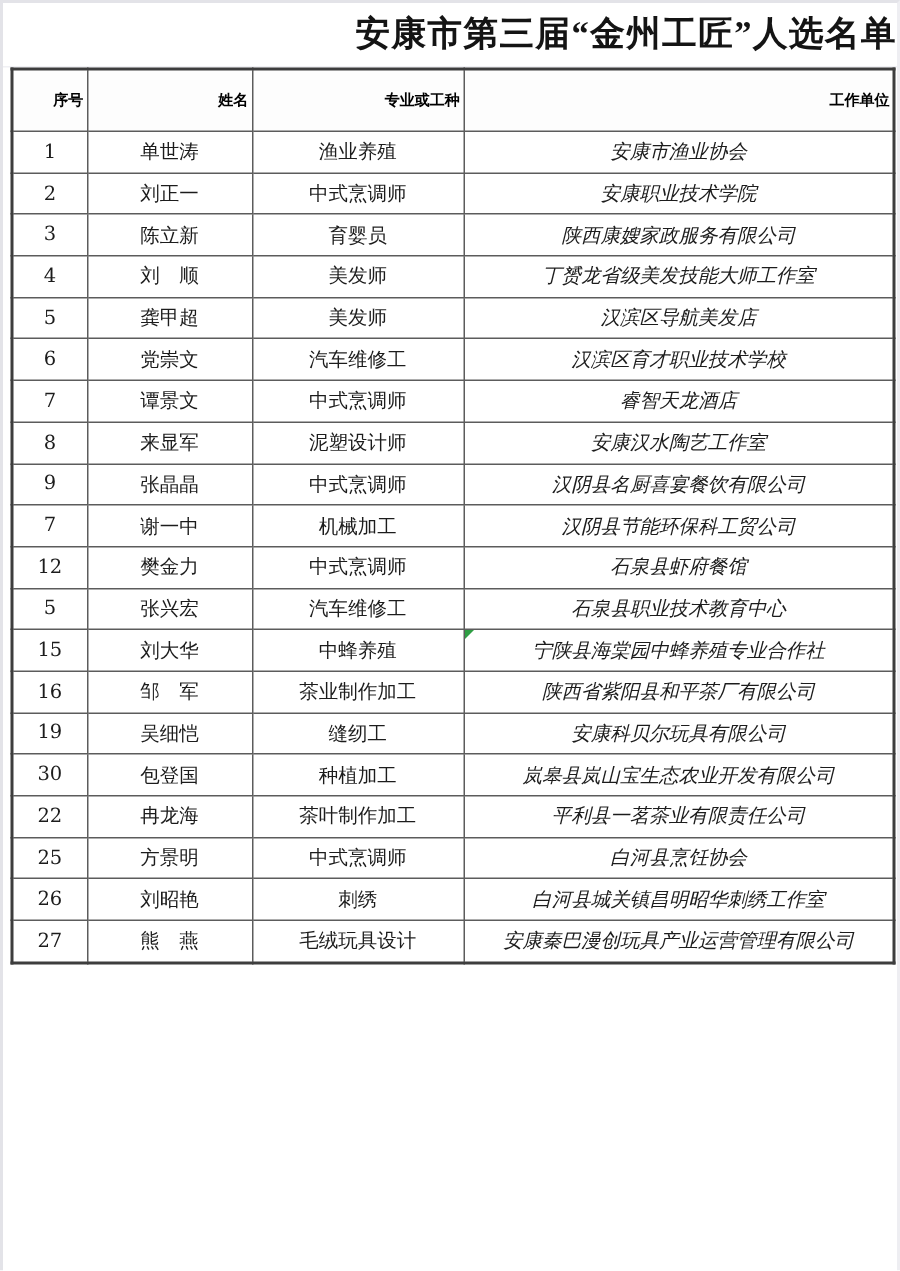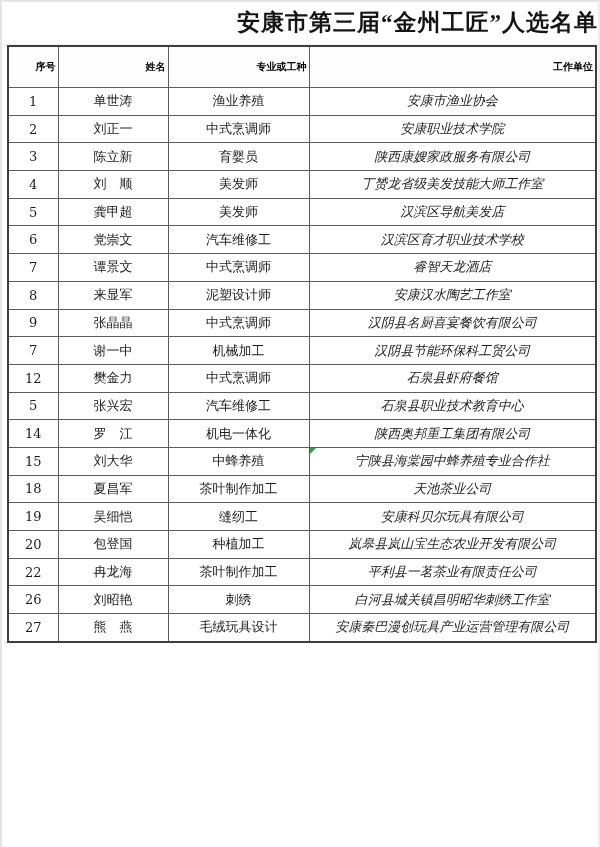--- a/index.html
+++ b/index.html
@@ -163,54 +163,54 @@
           <td class="cell-trade">中式烹调师</td>
           <td class="cell-unit">石泉县虾府餐馆</td>
         </tr>
         <tr>
           <td class="cell-no">5</td>
           <td class="cell-name">张兴宏</td>
           <td class="cell-trade">汽车维修工</td>
           <td class="cell-unit">石泉县职业技术教育中心</td>
         </tr>
         <tr>
-          <td class="cell-no">14</td>
-          <td class="cell-name">罗　江</td>
-          <td class="cell-trade">机电一体化</td>
-          <td class="cell-unit">陕西奥邦重工集团有限公司</td>
-        </tr>
-        <tr>
           <td class="cell-no">15</td>
           <td class="cell-name">刘大华</td>
           <td class="cell-trade">中蜂养殖</td>
           <td class="cell-unit">宁陕县海棠园中蜂养殖专业合作社<span class="green-tri"></span></td>
         </tr>
         <tr>
-          <td class="cell-no">18</td>
-          <td class="cell-name">夏昌军</td>
-          <td class="cell-trade">茶叶制作加工</td>
-          <td class="cell-unit">天池茶业公司</td>
+          <td class="cell-no">16</td>
+          <td class="cell-name">邹　军</td>
+          <td class="cell-trade">茶业制作加工</td>
+          <td class="cell-unit">陕西省紫阳县和平茶厂有限公司</td>
         </tr>
         <tr>
           <td class="cell-no">19</td>
           <td class="cell-name">吴细恺</td>
           <td class="cell-trade">缝纫工</td>
           <td class="cell-unit">安康科贝尔玩具有限公司</td>
         </tr>
         <tr>
-          <td class="cell-no">20</td>
+          <td class="cell-no">30</td>
           <td class="cell-name">包登国</td>
           <td class="cell-trade">种植加工</td>
           <td class="cell-unit">岚皋县岚山宝生态农业开发有限公司</td>
         </tr>
         <tr>
           <td class="cell-no">22</td>
           <td class="cell-name">冉龙海</td>
           <td class="cell-trade">茶叶制作加工</td>
           <td class="cell-unit">平利县一茗茶业有限责任公司</td>
+        </tr>
+        <tr>
+          <td class="cell-no">25</td>
+          <td class="cell-name">方景明</td>
+          <td class="cell-trade">中式烹调师</td>
+          <td class="cell-unit">白河县烹饪协会</td>
         </tr>
         <tr>
           <td class="cell-no">26</td>
           <td class="cell-name">刘昭艳</td>
           <td class="cell-trade">刺绣</td>
           <td class="cell-unit">白河县城关镇昌明昭华刺绣工作室</td>
         </tr>
         <tr>
           <td class="cell-no">27</td>
           <td class="cell-name">熊　燕</td>

